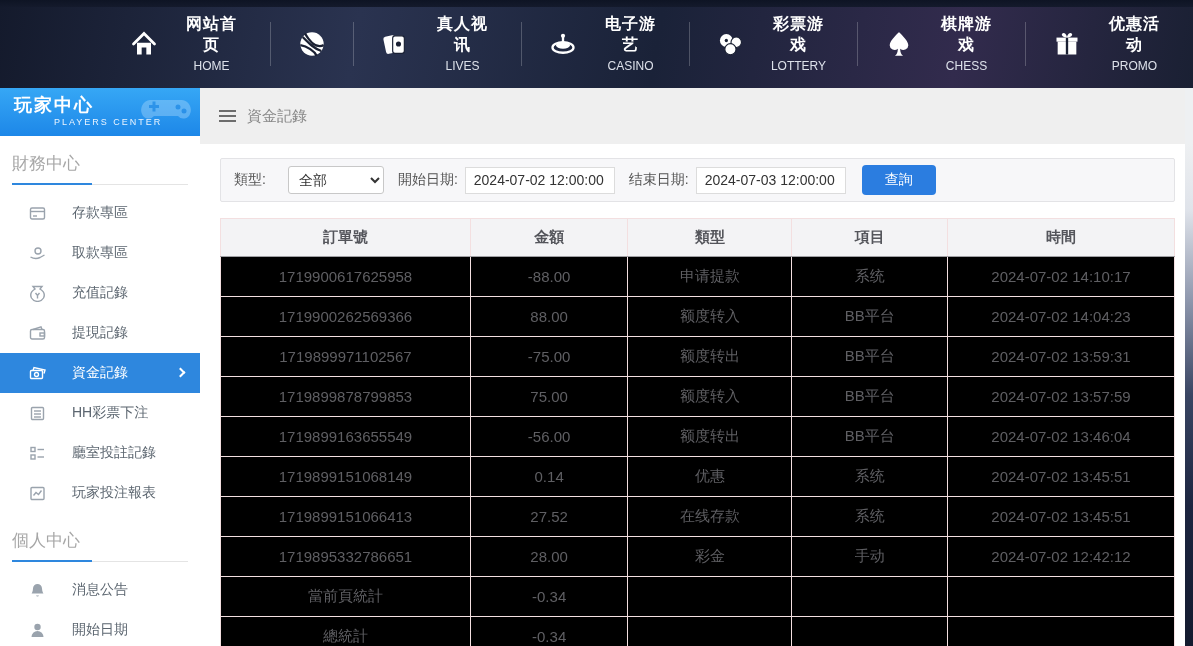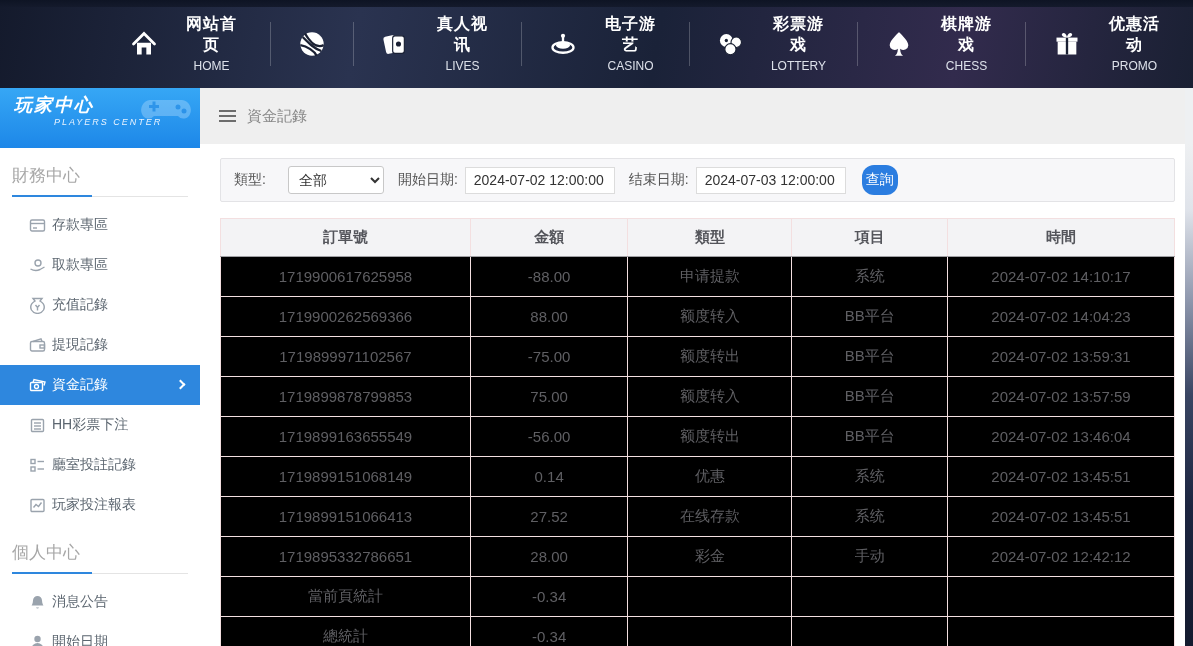--- a/index.html
+++ b/index.html
@@ -19,30 +19,30 @@
   .nav-en { font-size:12px; color:#dde1ea; margin-top:2px; }
 
   
   .main { display:flex; height:558px; }
   .sidebar { width:200px; background:#fff; flex:0 0 auto; }
   .content { flex:1 1 auto; background:#fff; display:flex; flex-direction:column; }
   .edge-strip { width:8px; flex:0 0 auto;
     background:linear-gradient(180deg,#eef0f2 0%,#eef0f2 10%,#dfe3ea 22%,#8e97ad 38%,#394563 55%,#1c2540 75%,#131a2e 100%); }
 
   
-  .side-header { height:60px; background:linear-gradient(180deg,#36a7f5,#1d87e8);
-    color:#fff; padding:5px 0 8px 14px; position:relative; overflow:hidden;font-style:italic; }
+  .side-header { height:48px; background:linear-gradient(180deg,#36a7f5,#1d87e8);
+    color:#fff; padding:5px 0 8px 14px; position:relative; overflow:hidden; }
   .side-title { font-size:18px; font-weight:bold; letter-spacing:2px; }
   .side-sub { font-size:9px; letter-spacing:2px; color:#eaf4ff;margin-left:40px; }
   .side-deco { position:absolute; right:8px; top:4px; opacity:.35; }
   .sec-title { margin:16px 12px 0 12px; padding-bottom:9px; font-size:17px; color:#a7a7a7;
     border-bottom:1px solid #e4e4e4; position:relative; }
   .sec-title::after { content:""; position:absolute; left:0; bottom:-1px; width:80px; height:2px; background:#2e87de; }
   .side-list { margin-top:8px; }
-  .side-item { height:40px; display:flex; align-items:center; padding-left:29px; gap:6px;
+  .side-item { height:40px; display:flex; align-items:center; padding-left:29px; gap:26px;
     font-size:14px; color:#5c6670; cursor:pointer; position:relative; }
   .side-item .si { width:17px; height:17px; flex:0 0 auto; }
   .side-item .si svg { stroke:#9aa3ad; fill:none; stroke-width:1.4; }
   .side-item.active { background:#2e87de; color:#fff; }
   .side-item.active .si svg { stroke:#fff; }
   .chev { position:absolute; right:16px; top:16px; width:7px; height:7px;
     border-top:2px solid #fff; border-right:2px solid #fff; transform:rotate(45deg); }
 
   
   .breadcrumb { height:56px; background:#efefef; display:flex; align-items:center;
@@ -52,22 +52,22 @@
   .content-body { padding:14px 10px 0 20px; }
 
   .filterbar { background:#f7f7f9; border:1px solid #e3e3e6; border-radius:2px;
     height:44px; display:flex; align-items:center; padding:16px 13px; font-size:14px; color:#555; }
   .flabel { margin-right:7px; }
   .fsel { width:96px; height:28px; border:1px solid #c8c8c8; border-radius:3px;
     background:#fff; font-size:14px; color:#333; margin-right:14px; padding-left:6px;margin-left:15px; }
   .finput { width:150px; height:27px; border:1px solid #dcdcdc; background:#fff;
     font-size:14px; color:#333; padding:0 8px; margin-right:14px;
     font-family:Liberation Sans, sans-serif; }
-  .btn-query { width:36px; height:30px; background:#2b7de0; color:#fff; border:none;
-    border-radius:12px; font-size:14px; cursor:pointer; margin-left:2px; }
+  .btn-query { width:74px; height:30px; background:#2b7de0; color:#fff; border:none;
+    border-radius:4px; font-size:14px; cursor:pointer; margin-left:2px; }
 
   table { width:100%; border-collapse:collapse; margin-top:16px; text-align:center;
     font-size:15px; color:#5f5f63; table-layout:fixed; }
   th { background:#f3f3f5; height:38px; font-weight:bold; color:#54555b;
     border:1px solid #f3dfe0; border-bottom:1px solid #9f9fa3; }
   td { height:40px; border:1px solid #f3dfe0; background:#000000; }
 </style>
 </head>
 <body>
 

